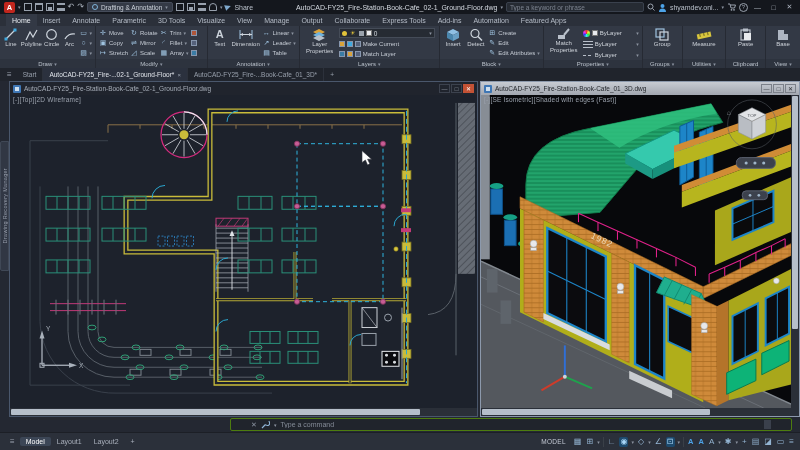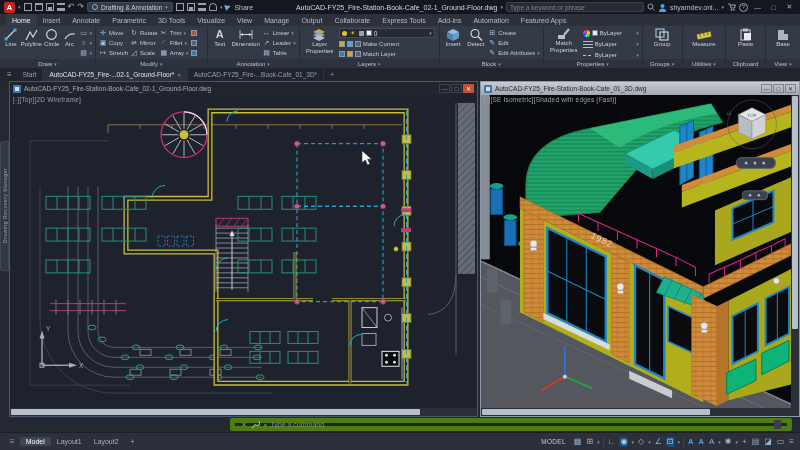--- a/index.html
+++ b/index.html
@@ -82,21 +82,21 @@
   .vplabel { position:absolute; top:1px; left:3px; font-size:6.5px; color:#9ba2ad; letter-spacing:.2px; }
   .canrow { flex:1; display:flex; }
   .vscroll { width:8px; background:#2a2f38; display:flex; flex-direction:column; padding:1px;}
   .vthumb { width:100%; height:75%; background:#b6bfca; border-radius:1px;}
   .hscroll { height:8px; background:#2a2f38; display:flex; align-items:center; padding:1px;}
   .hthumb { height:100%; background:#b6bfca; border-radius:1px;}
 
   
   .cmdrow { height:15px; display:flex; align-items:center; background:#242832; }
   .cmdspacer { width:230px; }
-  .cmdbar { flex:1; margin-right:8px; height:13px; background:#20242c; border:5px solid #4d7c0f; border-radius:2px; display:flex; align-items:center; gap:4px; padding:0 6px;}
+  .cmdbar { flex:1; margin-right:8px; height:13px; background:#20242c; border:1px solid #4d7c0f; border-radius:2px; display:flex; align-items:center; gap:4px; padding:0 20px;}
   .cmdbar .x { font-size:7px; color:#8b93a0; }
   .cmdinput { flex:1; background:transparent; border:none; outline:none; color:#cfd3da; font-size:7px; font-family:"Liberation Sans",sans-serif;}
   .cmdinput::placeholder { color:#848b97; }
   .cmdend { width:7px; height:9px; background:#3a404c; }
 
   
   .statusbar { height:18px; background:#2b303a; border-top:1px solid #1c1f26; display:flex; align-items:center; padding:0 5px; font-size:7px; }
   .stab { padding:1px 6px; color:#aab0bc; }
   .stab.active { background:#3c4656; border-radius:2px; color:#fff; }
   .sicons { margin-left:auto; display:flex; align-items:center; gap:3px; }

